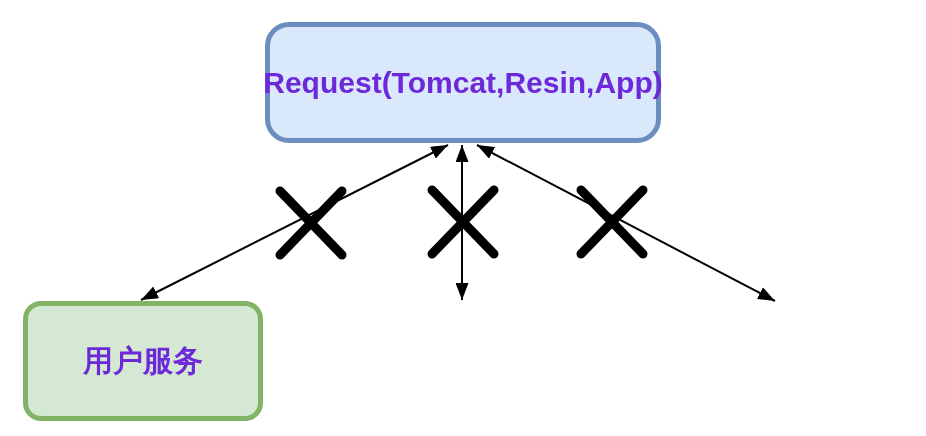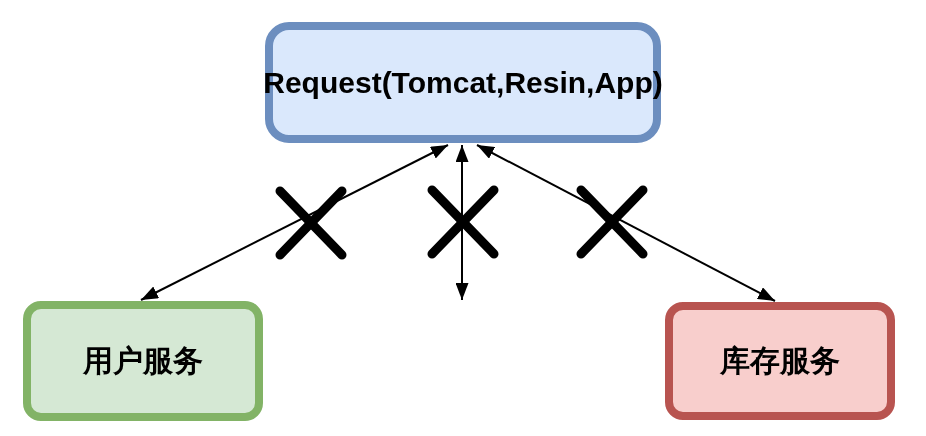--- a/index.html
+++ b/index.html
@@ -19,27 +19,27 @@
     position: absolute;
     left: 0;
     top: 0;
     width: 926px;
     height: 436px;
     pointer-events: none;
   }
   .node {
     position: absolute;
     box-sizing: border-box;
-    border: 8px solid #3b82f6;
+    border: 5px solid #3b82f6;
     display: flex;
     align-items: center;
     justify-content: center;
     font-weight: bold;
     font-size: 30px;
-    color: #000000;
+    color: #6d28d9;
     white-space: nowrap;
     text-align: center;
   }
   .node-request {
     left: 265px;
     top: 22px;
     width: 396px;
     height: 121px;
     border-radius: 24px;
   }
@@ -103,17 +103,14 @@
 
   <div class="node node-request" style="background: rgb(218, 232, 252); border-color: rgb(108, 142, 191);">
     <span>Request(Tomcat,Resin,App)</span>
   </div>
 
   <div class="node node-user-service" style="background: rgb(213, 232, 212); border-color: rgb(130, 179, 102);">
     <span>用户服务</span>
   </div>
 
 
-  <div class="node node-inventory-service" style="background: rgb(248, 206, 204); border-color: rgb(184, 84, 80);">
-    <span>库存服务</span>
-  </div>
 
 </div>
 
 </body></html>

